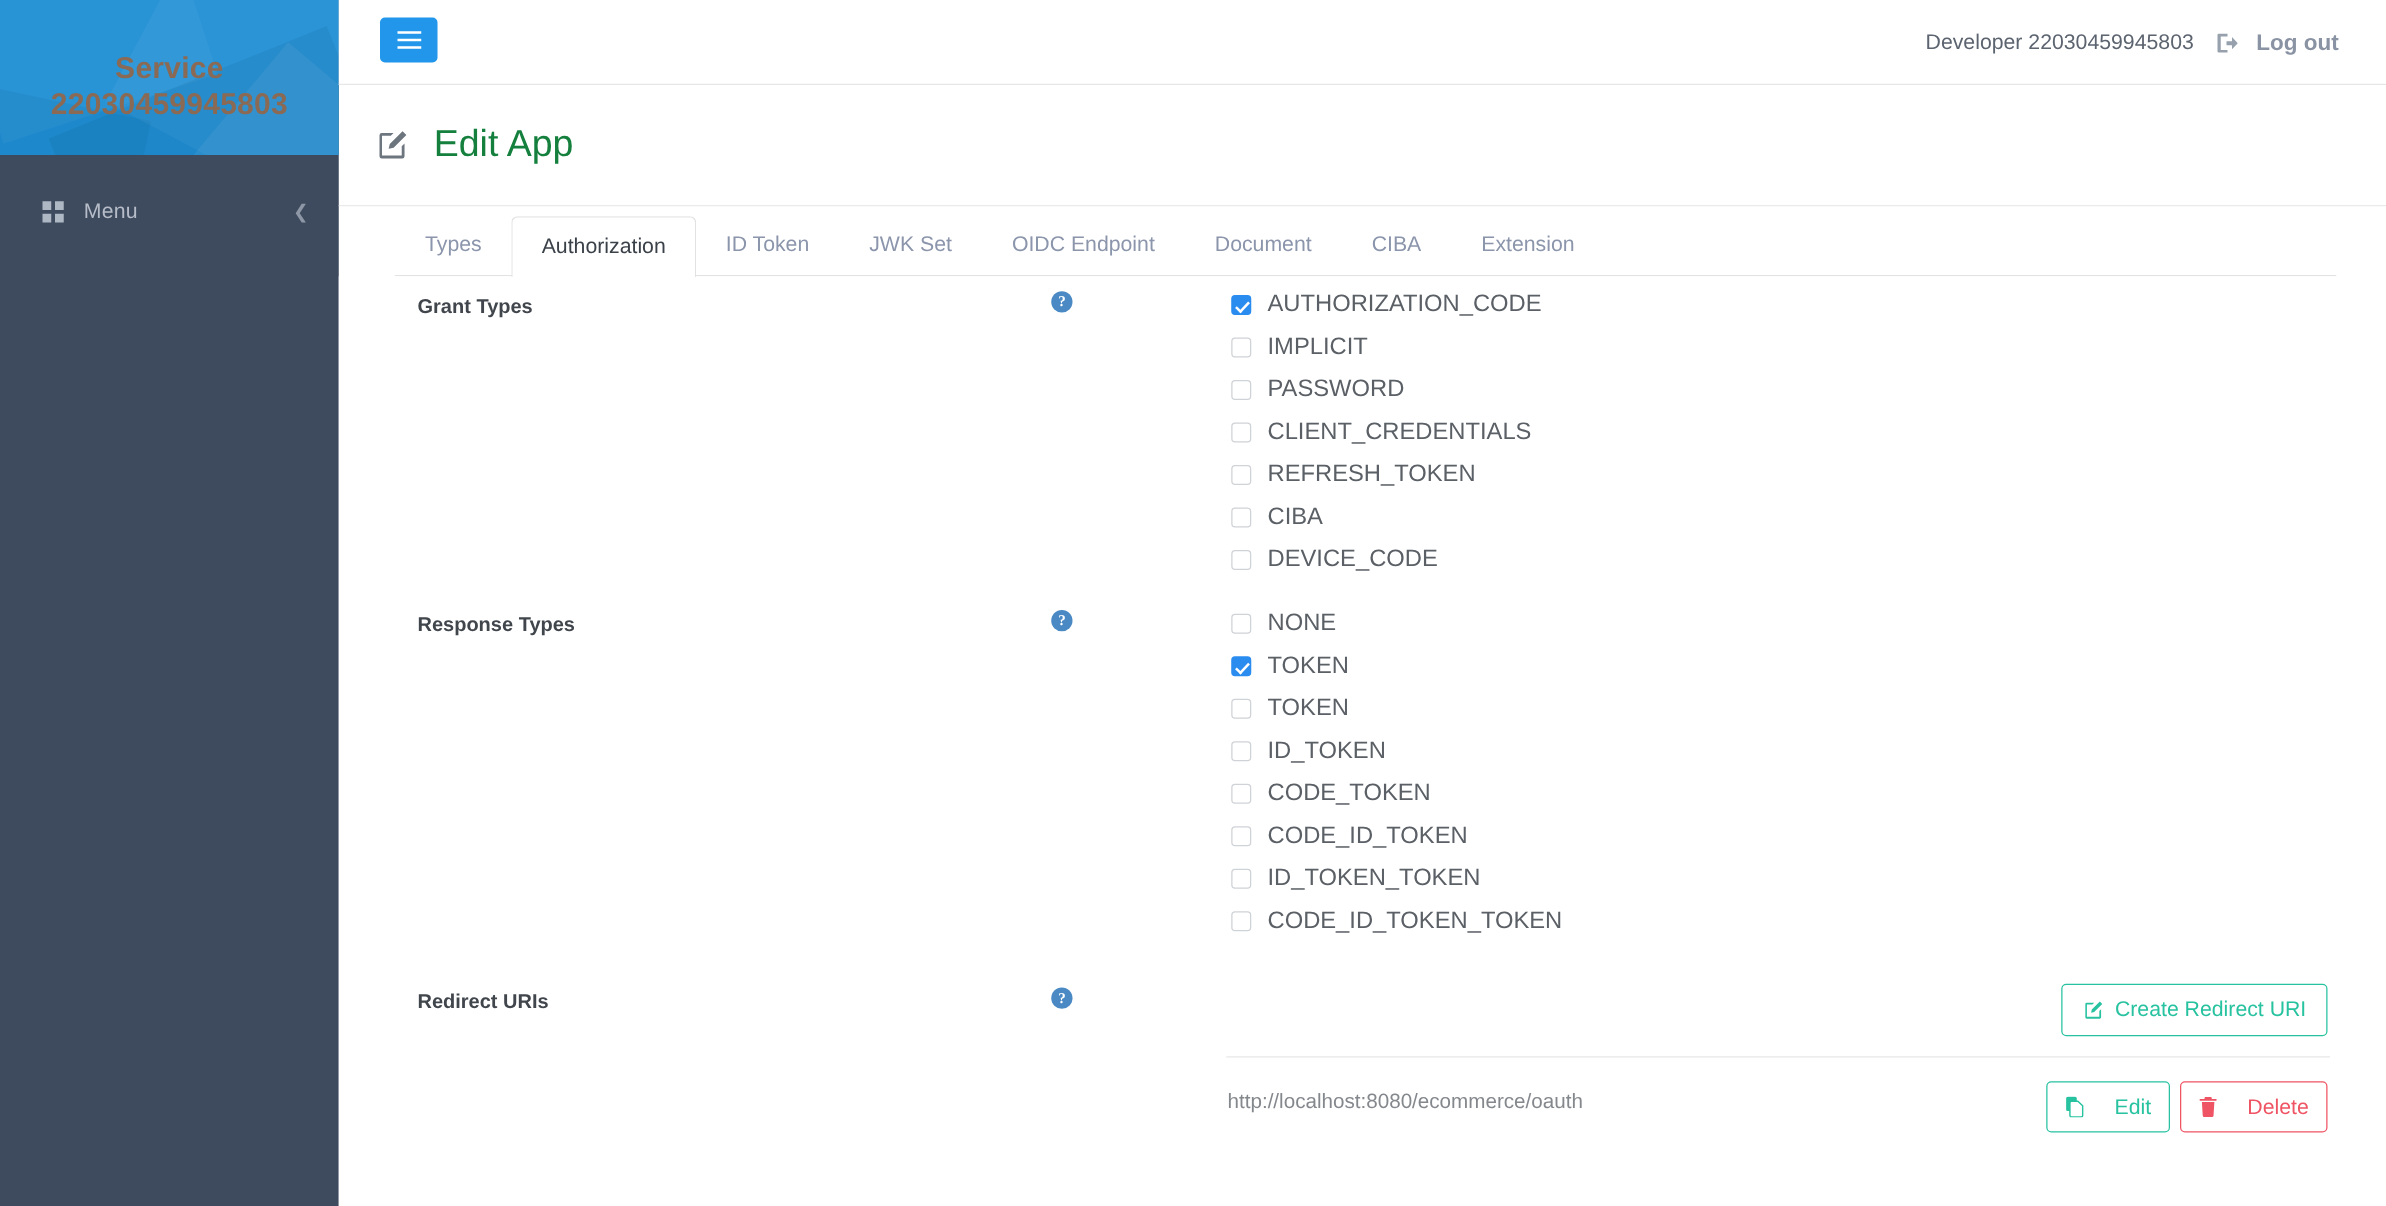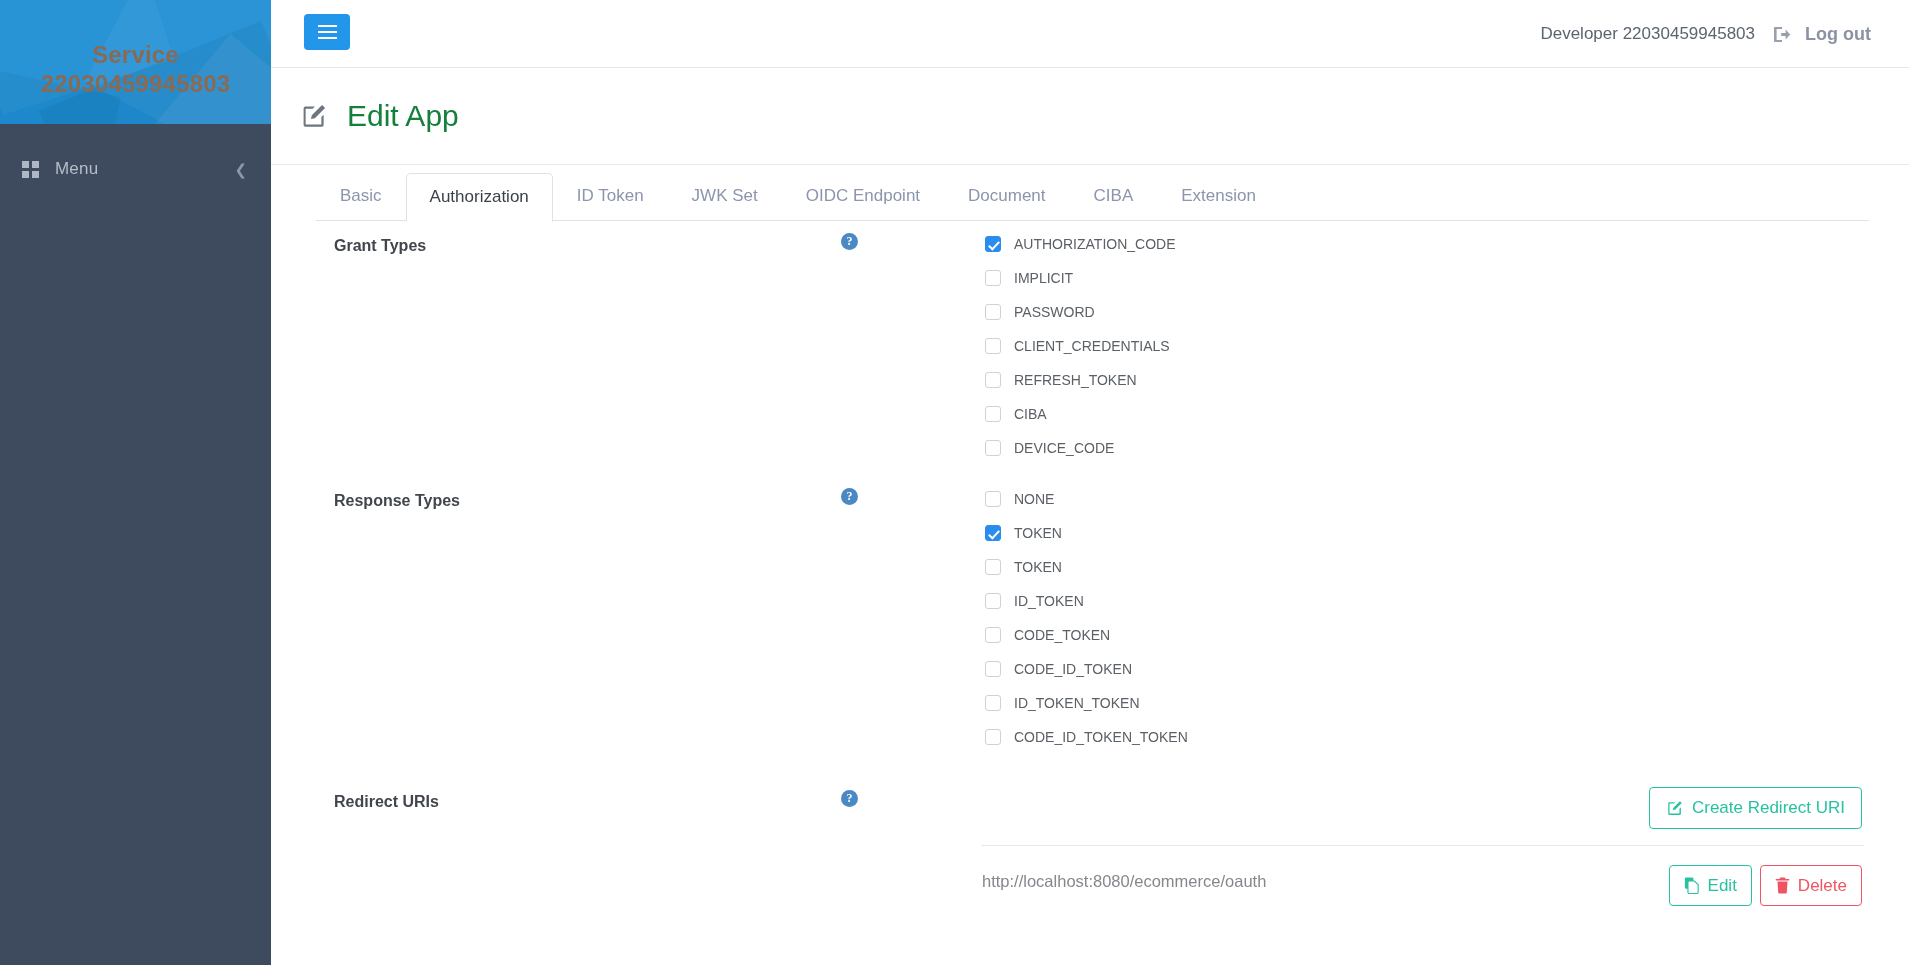--- a/index.html
+++ b/index.html
@@ -46,21 +46,21 @@
     color: #8a6a55;
     font-size: 24px;
     font-weight: 600;
     line-height: 29px;
     letter-spacing: 0.2px;
   }
   #menu-row {
     position: absolute; left: 0; top: 145px;
     width: 271px; height: 48px;
     display: flex; align-items: center;
-    padding: 0 24px 0 22px;
+    padding: 0 24px 0 34px;
     cursor: pointer;
     text-align: right;
   }
   #menu-grid-icon {
     width: 17px; height: 17px;
     display: grid;
     grid-template-columns: 7px 7px;
     grid-template-rows: 7px 7px;
     gap: 3px;
     margin-right: 16px;
@@ -186,21 +186,21 @@
     background: #2b8cf0; border-color: #2b8cf0;
   }
   .cbox.checked::after {
     content: "";
     position: absolute; left: 5px; top: 1.5px;
     width: 4px; height: 9px;
     border: solid #ffffff;
     border-width: 0 2px 2px 0;
     transform: rotate(43deg);
   }
-  .cbox-label { color: #5b6066; font-size: 14px; white-space: nowrap; }
+  .cbox-label { color: #5b6066; font-size: 19px; white-space: nowrap; }
 
   
   #redirect-block { position: absolute; left: 0; top: 550px; width: 1638px; }
   #create-redirect-button {
     position: absolute; right: 47px; top: 16px;
     height: 42px;
     padding: 0 16px;
     background: #ffffff;
     color: #27c2a0;
     border: 1px solid #27c2a0;
@@ -224,21 +224,21 @@
   #redirect-actions {
     position: absolute; right: 47px; top: 20px;
     display: flex; gap: 8px;
   }
   .action-btn {
     height: 41px; padding: 0 14px;
     background: #ffffff;
     border-radius: 4px;
     font-size: 17px;
     font-family: "Liberation Sans", sans-serif;
-    display: flex; align-items: center; gap: 8px;
+    display: flex; align-items: center; gap: 24px;
     cursor: pointer;
   }
   #edit-uri-button { color: #27c2a0; border: 1px solid #27c2a0; }
   #delete-uri-button { color: #ef5464; border: 1px solid #ef5464; align-items: center; }
   .icon-svg { display: block; }
 </style>
 </head>
 <body>
 
 <div id="sidebar">
@@ -286,21 +286,21 @@
   <span id="page-title-icon">
     <svg class="icon-svg" width="27" height="27" viewBox="0 0 24 24" fill="none">
       <path d="M3.2 4.6A1.6 1.6 0 0 1 4.8 3h8.4l-2 2H5v14h14v-6.6l2-2v9.2a1.6 1.6 0 0 1-1.6 1.6H4.8a1.6 1.6 0 0 1-1.6-1.6V4.6z" fill="#6d757f"></path>
       <path d="M19.6 1.7l2.7 2.7-9.1 9.1-3.5.8.8-3.5 9.1-9.1z" fill="#6d757f"></path>
     </svg>
   </span>
   <span id="page-title">Edit App</span>
 </div>
 
 <div id="tabs">
-  <div class="tab">Basic</div>
+  <div class="tab">Types</div>
   <div class="tab active">Authorization</div>
   <div class="tab">ID Token</div>
   <div class="tab">JWK Set</div>
   <div class="tab">OIDC Endpoint</div>
   <div class="tab">Document</div>
   <div class="tab">CIBA</div>
   <div class="tab">Extension</div>
 </div>
 
 <div id="form-body">

